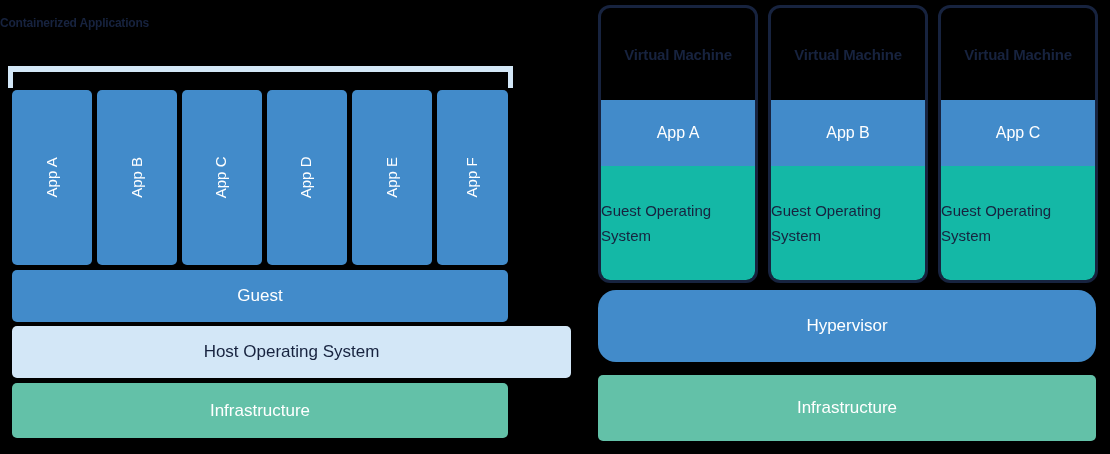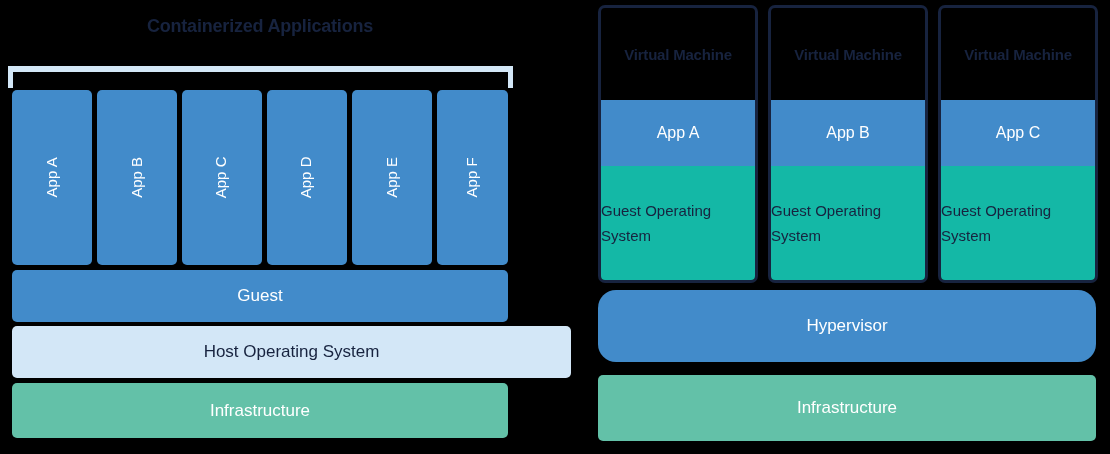--- a/index.html
+++ b/index.html
@@ -48,22 +48,21 @@
     left: 0;
     top: 0;
     width: 520px;
     height: 454px;
   }
   #containerized-title {
     position: absolute;
     left: 0;
     top: 16px;
     width: 520px;
-    text-align: center;
-    font-size: 18px;
+    font-size: 12px;
     font-weight: bold;
     color: #17233f;
     letter-spacing: -0.2px;
   }
   #app-bracket {
     position: absolute;
     left: 8px;
     top: 66px;
     width: 505px;
     height: 22px;
@@ -111,21 +110,21 @@
     top: 0;
     width: 1110px;
     height: 454px;
   }
   .vm-box {
     position: absolute;
     box-sizing: border-box;
     top: 5px;
     height: 278px;
     border: 3px solid #17233f;
-    border-radius: 7px;
+    border-radius: 12px;
     overflow: hidden;
     background: transparent;
   }
   .vm-title {
     position: absolute;
     left: 0;
     top: 0;
     width: 100%;
     height: 92px;
     display: flex;

